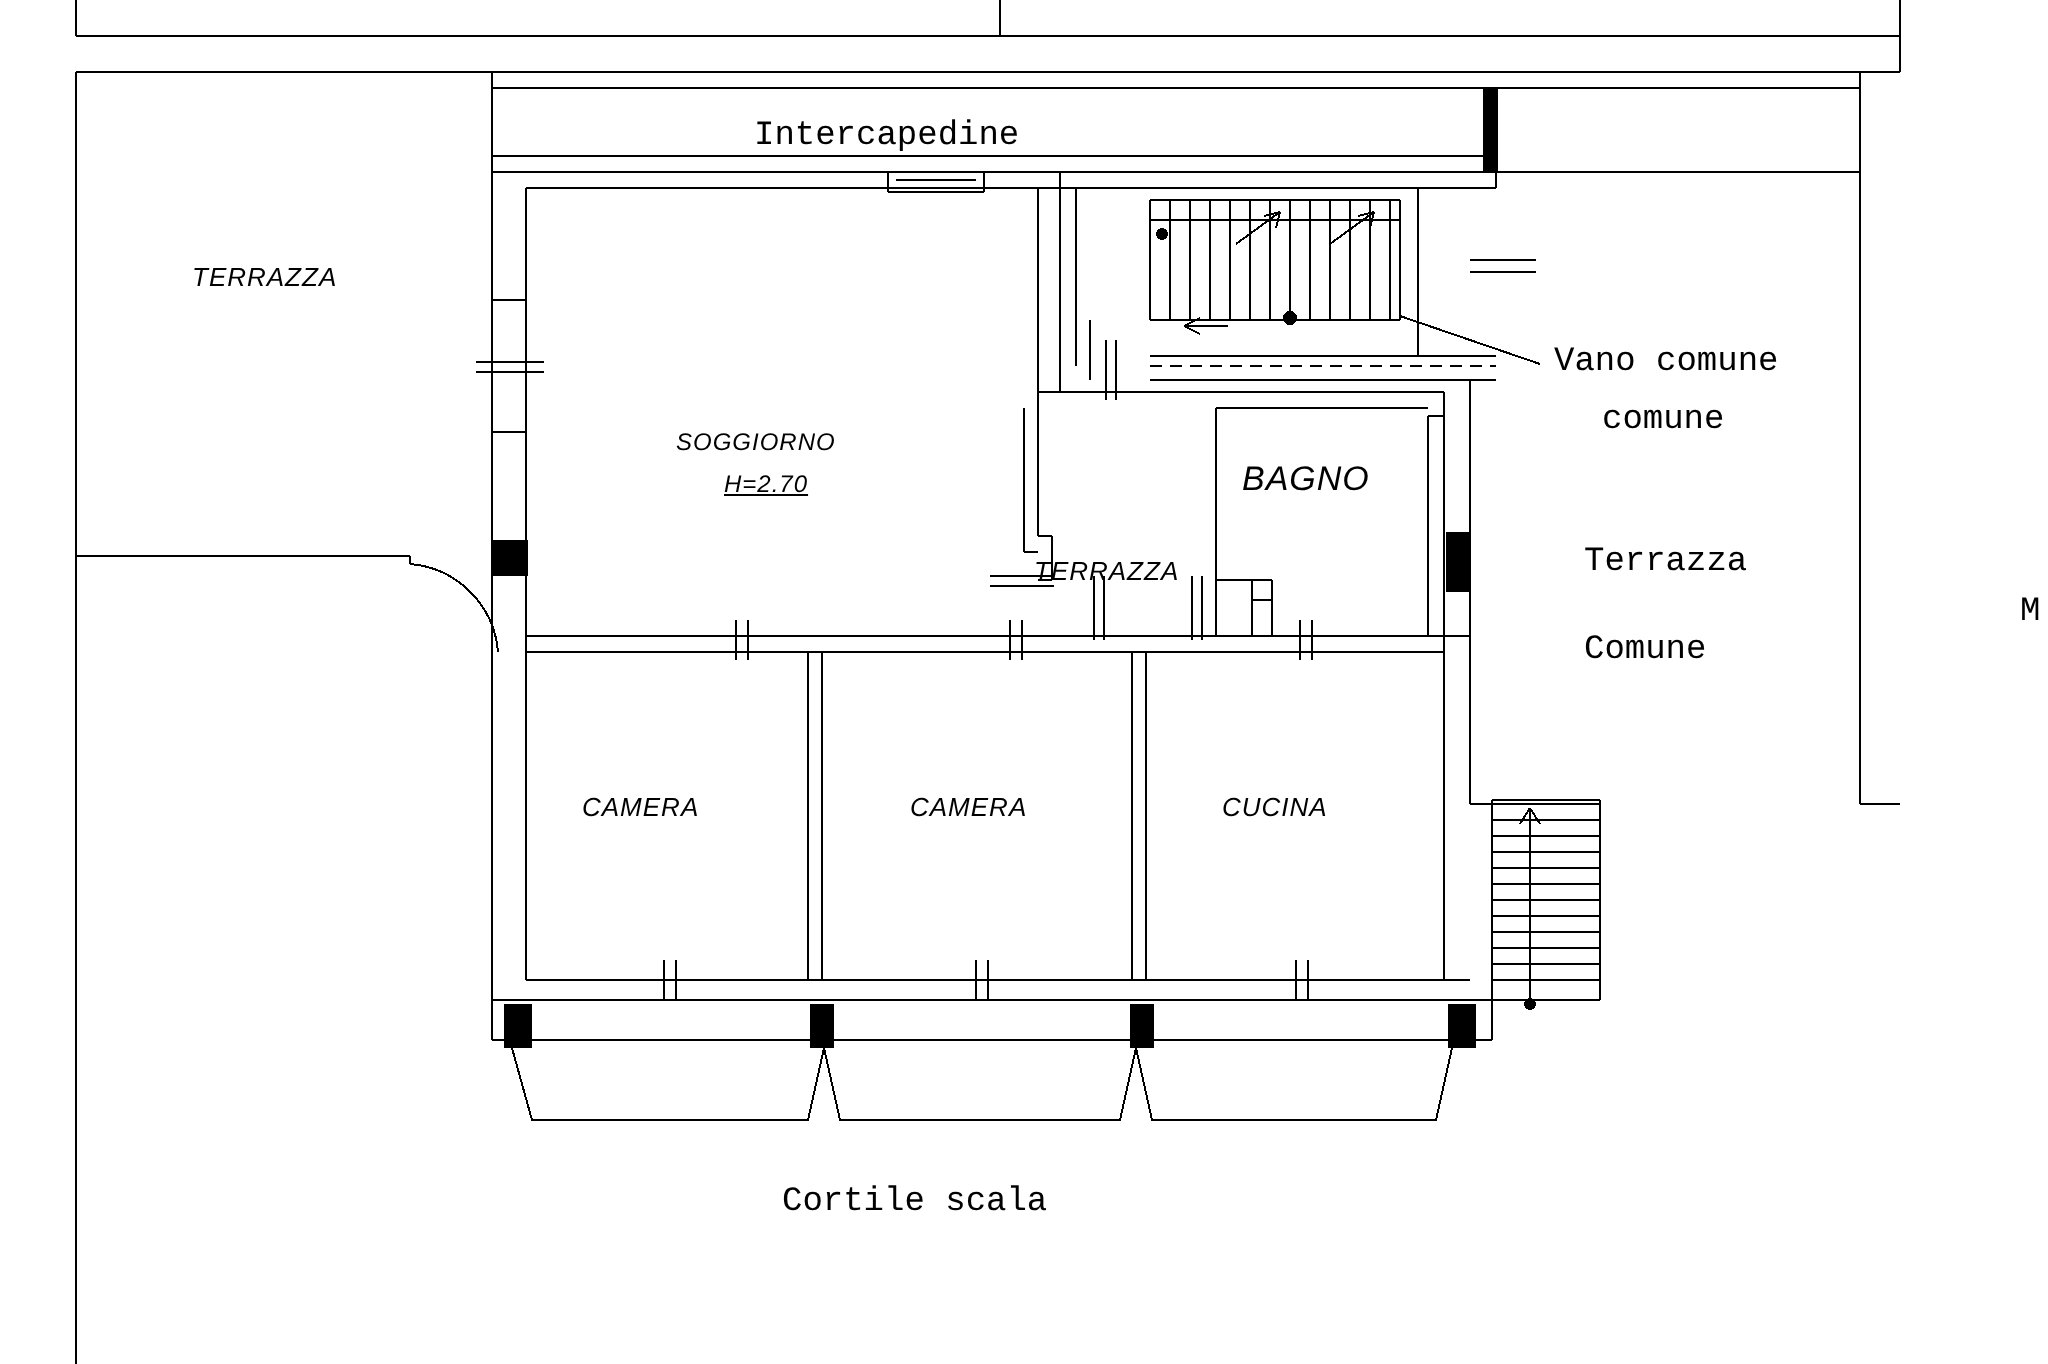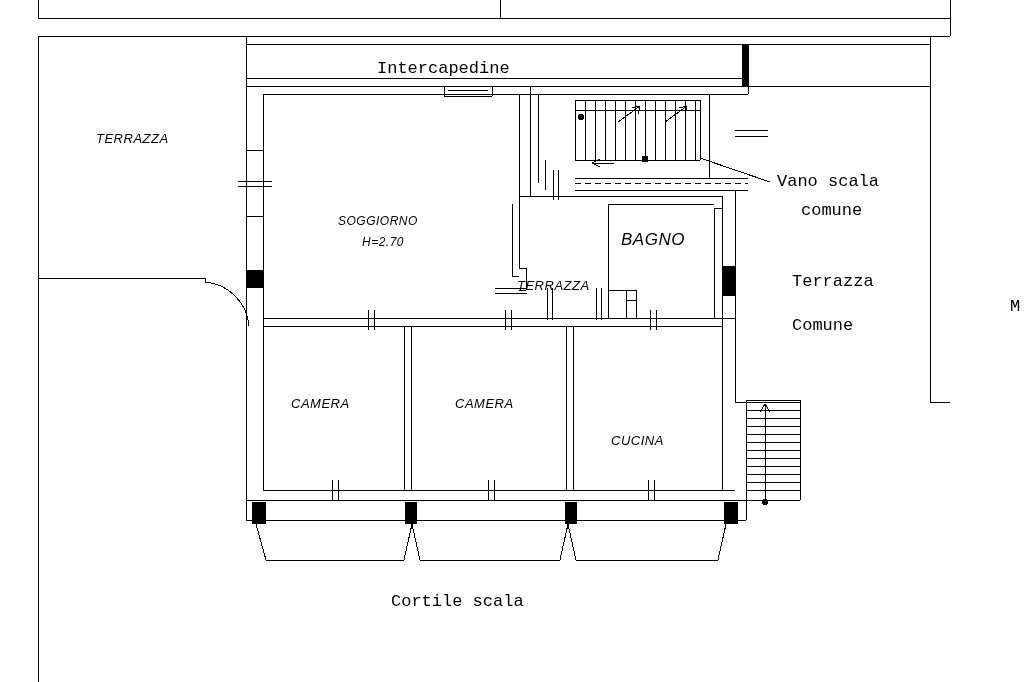--- a/index.html
+++ b/index.html
@@ -221,35 +221,35 @@
       <path d="M 765 404 L 760 412 M 765 404 L 770 412" stroke="#000000"></path>
       <circle cx="765" cy="502" r="3" fill="#000000" stroke="none"></circle>
 
     </g>
   </svg>
 
   <div class="lbl lbl-italic" style="left:96px; top:131px; font-size:13px;">TERRAZZA</div>
 
   <div class="lbl lbl-italic" style="left:338px; top:214px; font-size:12px;">SOGGIORNO</div>
 
-  <div class="lbl lbl-italic" style="left:362px; top:235px; font-size:12px;">H=2.70</div>
+  <div class="lbl lbl-italic" style="left:362px; top:235px; font-size:12px;text-decoration:underline;">H=2.70</div>
 
   <div class="lbl lbl-italic" style="left:517px; top:278px; font-size:13px;">TERRAZZA</div>
 
   <div class="lbl lbl-italic" style="left:621px; top:230px; font-size:17px;">BAGNO</div>
 
   <div class="lbl lbl-italic" style="left:291px; top:396px; font-size:13px;">CAMERA</div>
 
   <div class="lbl lbl-italic" style="left:455px; top:396px; font-size:13px;">CAMERA</div>
 
-  <div class="lbl lbl-italic" style="left:611px; top:396px; font-size:13px;margin-top:37px;">CUCINA</div>
+  <div class="lbl lbl-italic" style="left:611px; top:396px; font-size:13px;">CUCINA</div>
 
   <div class="lbl lbl-plain" style="left:377px; top:59px; font-size:17px;">Intercapedine</div>
 
-  <div class="lbl lbl-plain" style="left:777px; top:172px; font-size:17px;">Vano scala</div>
+  <div class="lbl lbl-plain" style="left:777px; top:172px; font-size:17px;">Vano comune</div>
 
   <div class="lbl lbl-plain" style="left:801px; top:201px; font-size:17px;">comune</div>
 
   <div class="lbl lbl-plain" style="left:792px; top:272px; font-size:17px;">Terrazza</div>
 
   <div class="lbl lbl-plain" style="left:792px; top:316px; font-size:17px;">Comune</div>
 
   <div class="lbl lbl-plain" style="left:391px; top:592px; font-size:17px;">Cortile scala</div>
 
   <div class="lbl lbl-plain" style="left:1010px; top:297px; font-size:17px;">M</div>

